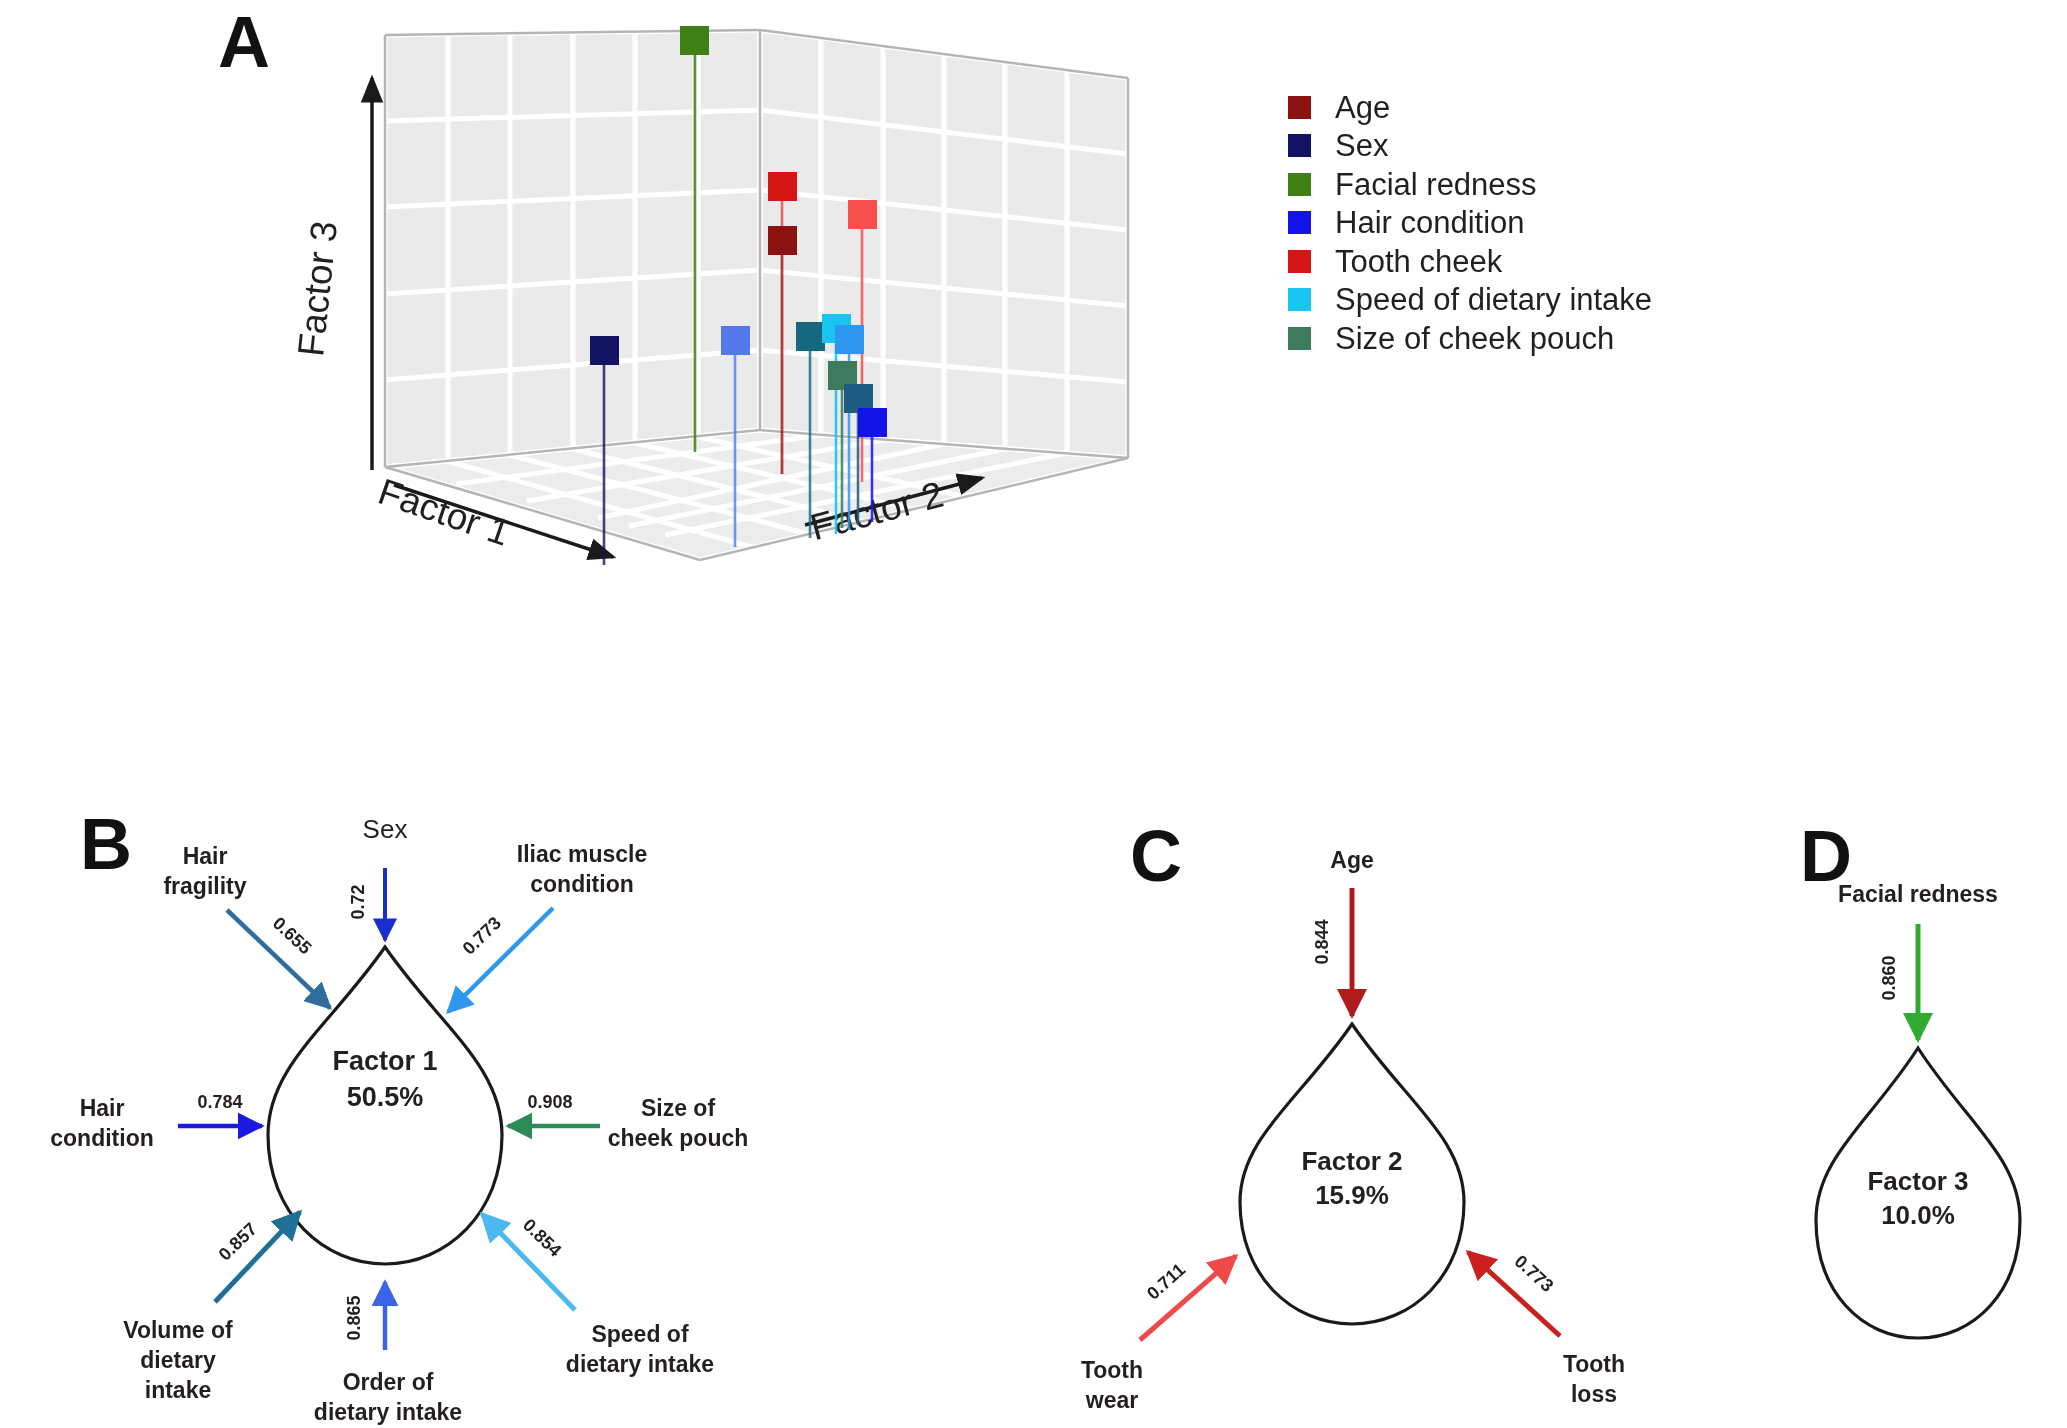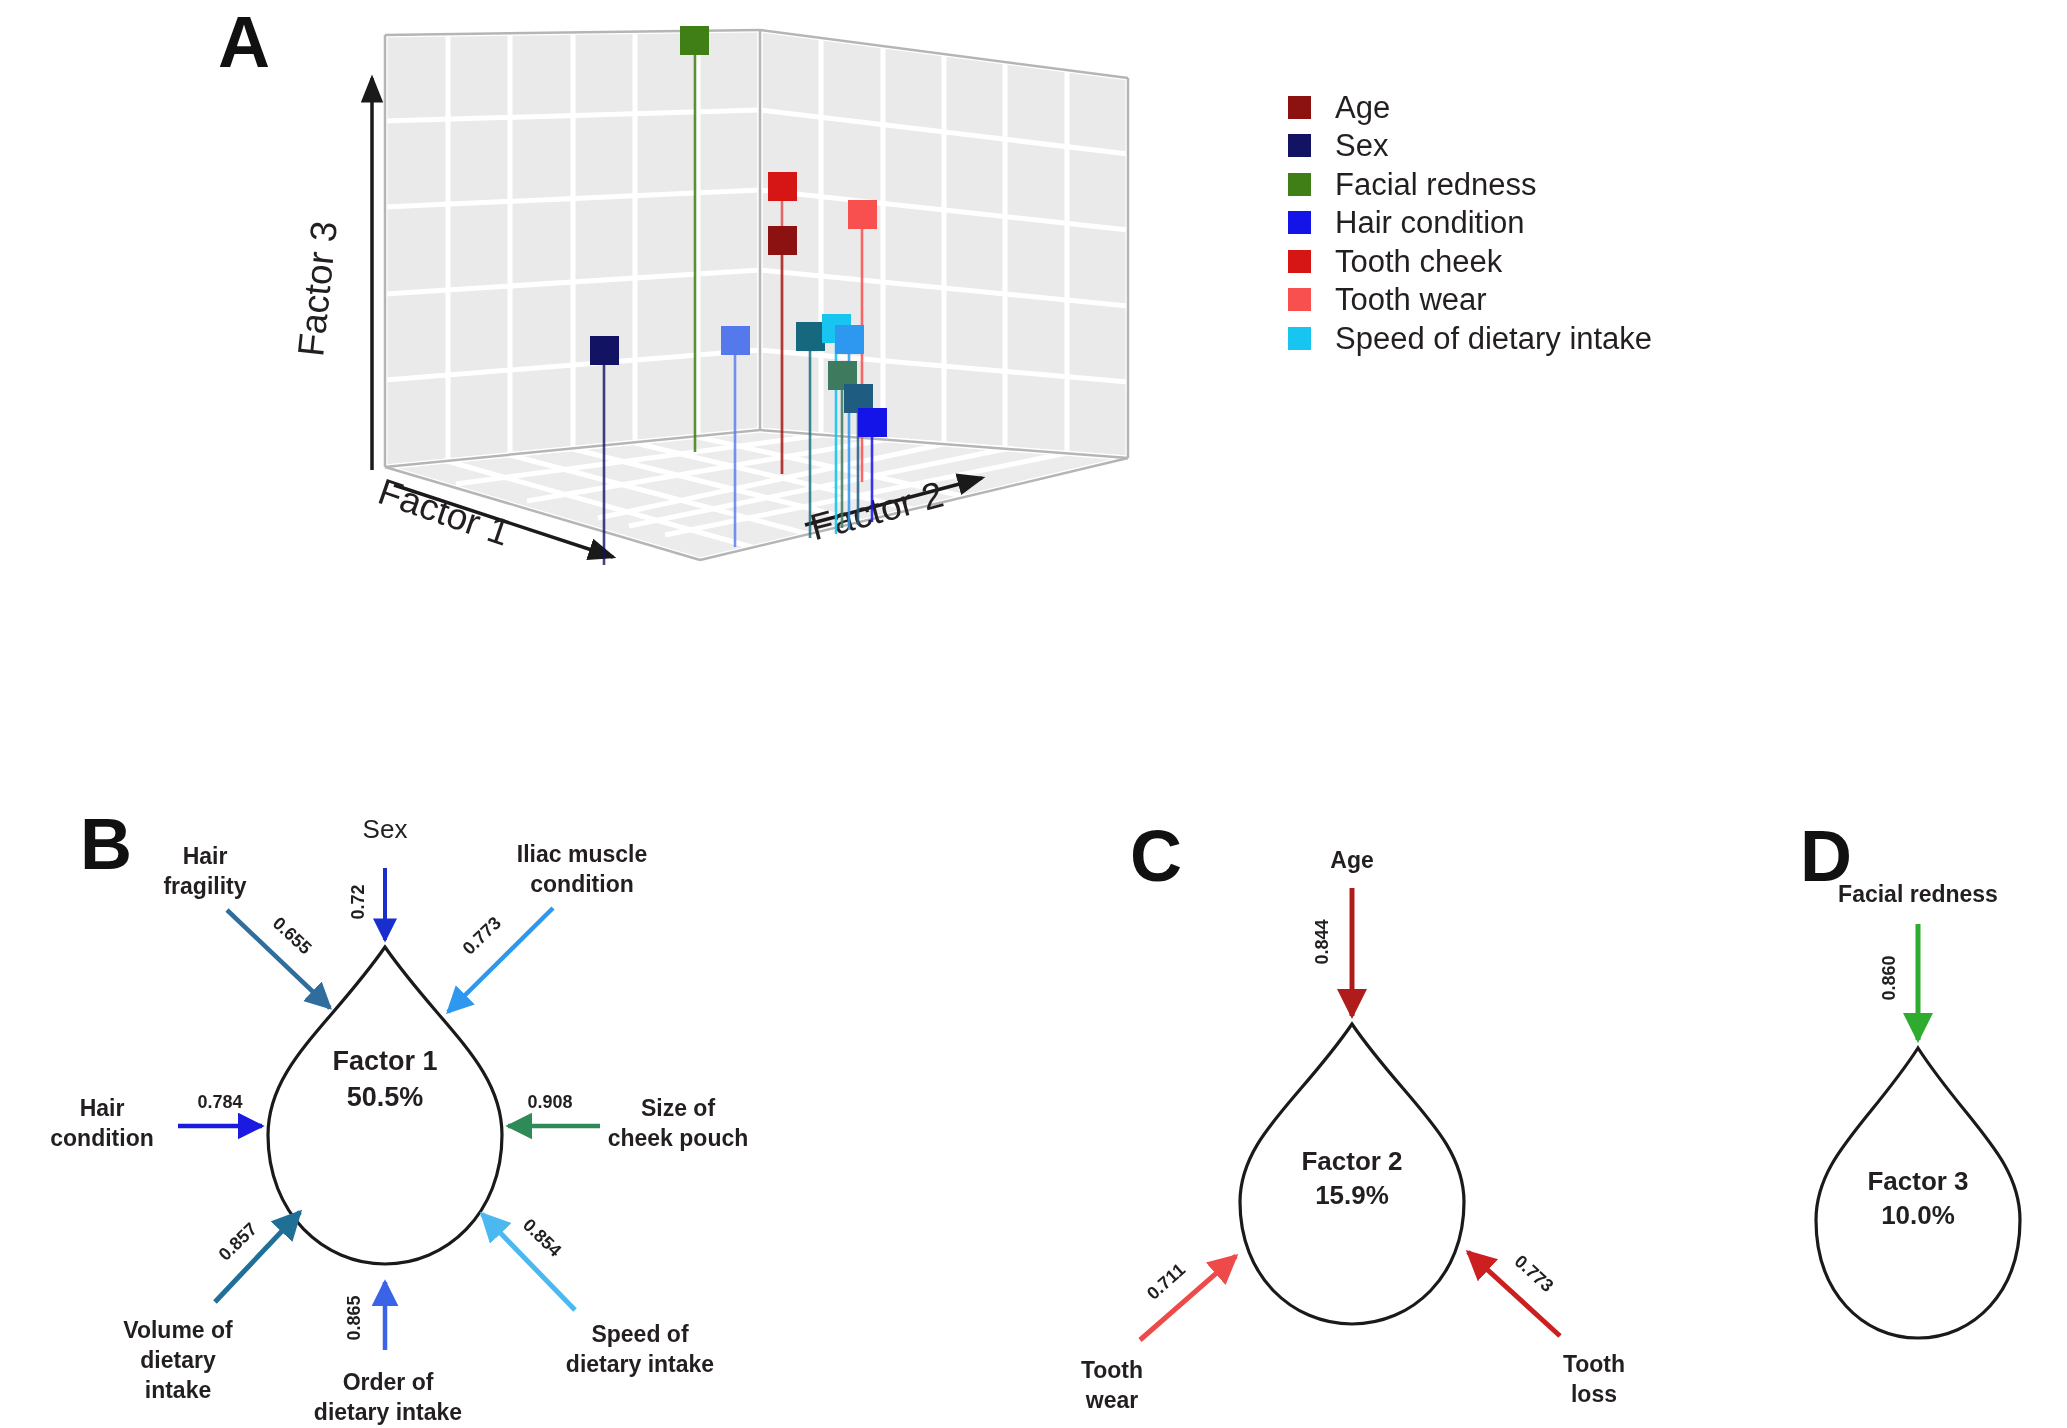--- a/index.html
+++ b/index.html
@@ -257,26 +257,26 @@
     </div>
     <div class="legend-row">
       <span class="legend-swatch" style="background:#1414e8"></span>
       <span class="legend-label">Hair condition</span>
     </div>
     <div class="legend-row">
       <span class="legend-swatch" style="background:#d61515"></span>
       <span class="legend-label">Tooth cheek</span>
     </div>
     <div class="legend-row">
-      <span class="legend-swatch" style="background:#f8504e"></span>
-      <span class="legend-label">Tooth wear</span>
-    </div>
-    <div class="legend-row">
       <span class="legend-swatch" style="background:#18c4f0"></span>
       <span class="legend-label">Speed of dietary intake</span>
+    </div>
+    <div class="legend-row">
+      <span class="legend-swatch" style="background:#3d7a5e"></span>
+      <span class="legend-label">Size of cheek pouch</span>
     </div>
   </div>
 
   <div id="panel-b" class="teardrop-panel">
     <svg width="880" height="638" viewBox="0 0 880 638">
       <defs>
         <marker id="mB-sex" markerWidth="7" markerHeight="7" refX="5.4" refY="3" orient="auto">
             <path d="M0,0 L6,3 L0,6 z" fill="#1a2ecd"></path>
           </marker>
         <marker id="mB-frag" markerWidth="7" markerHeight="7" refX="5.4" refY="3" orient="auto">

